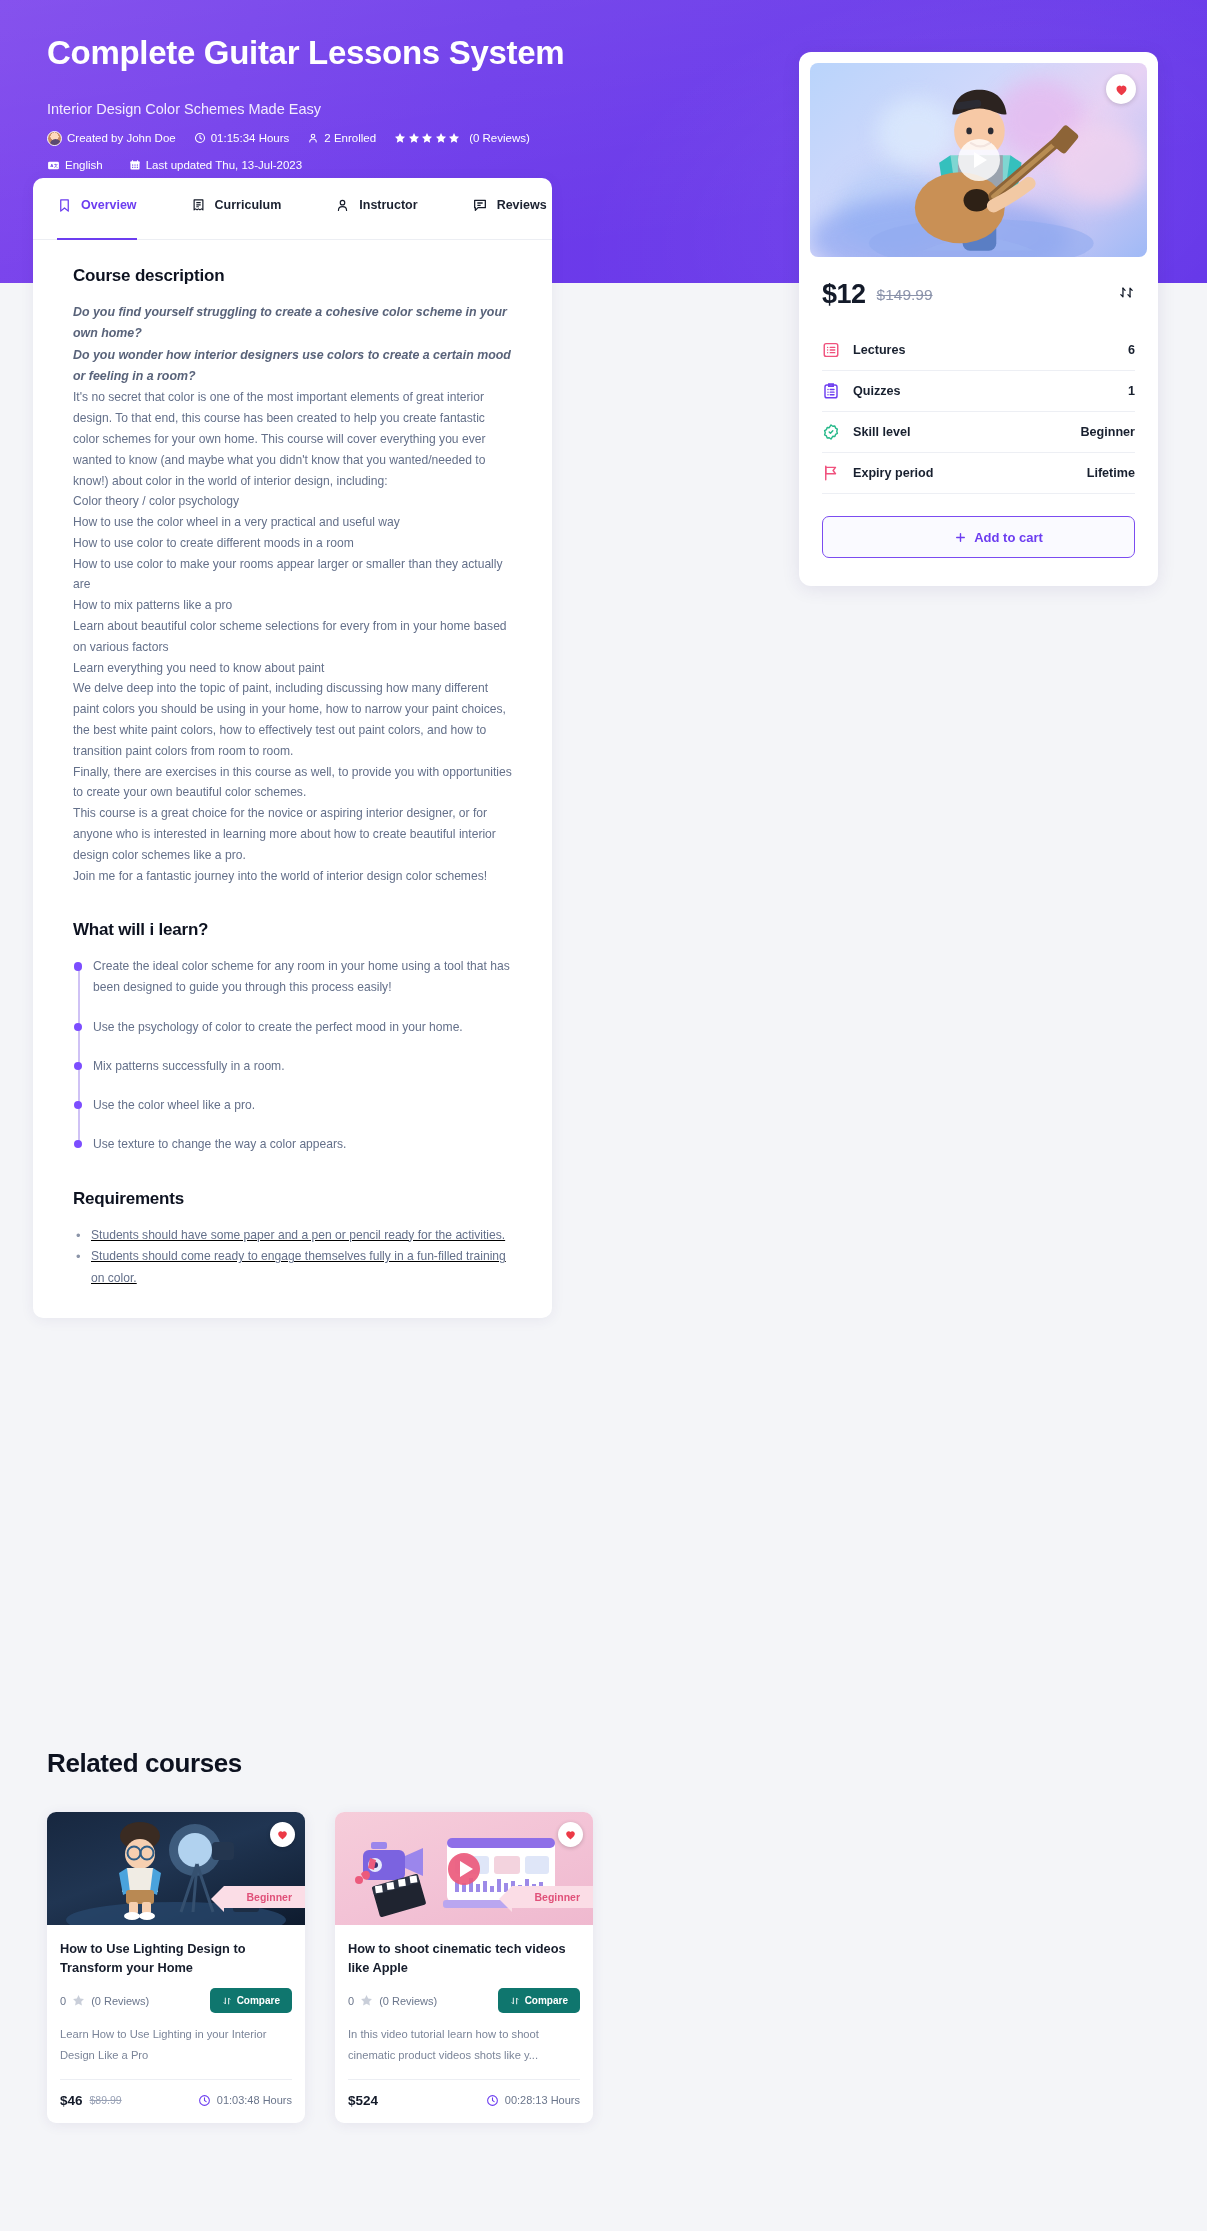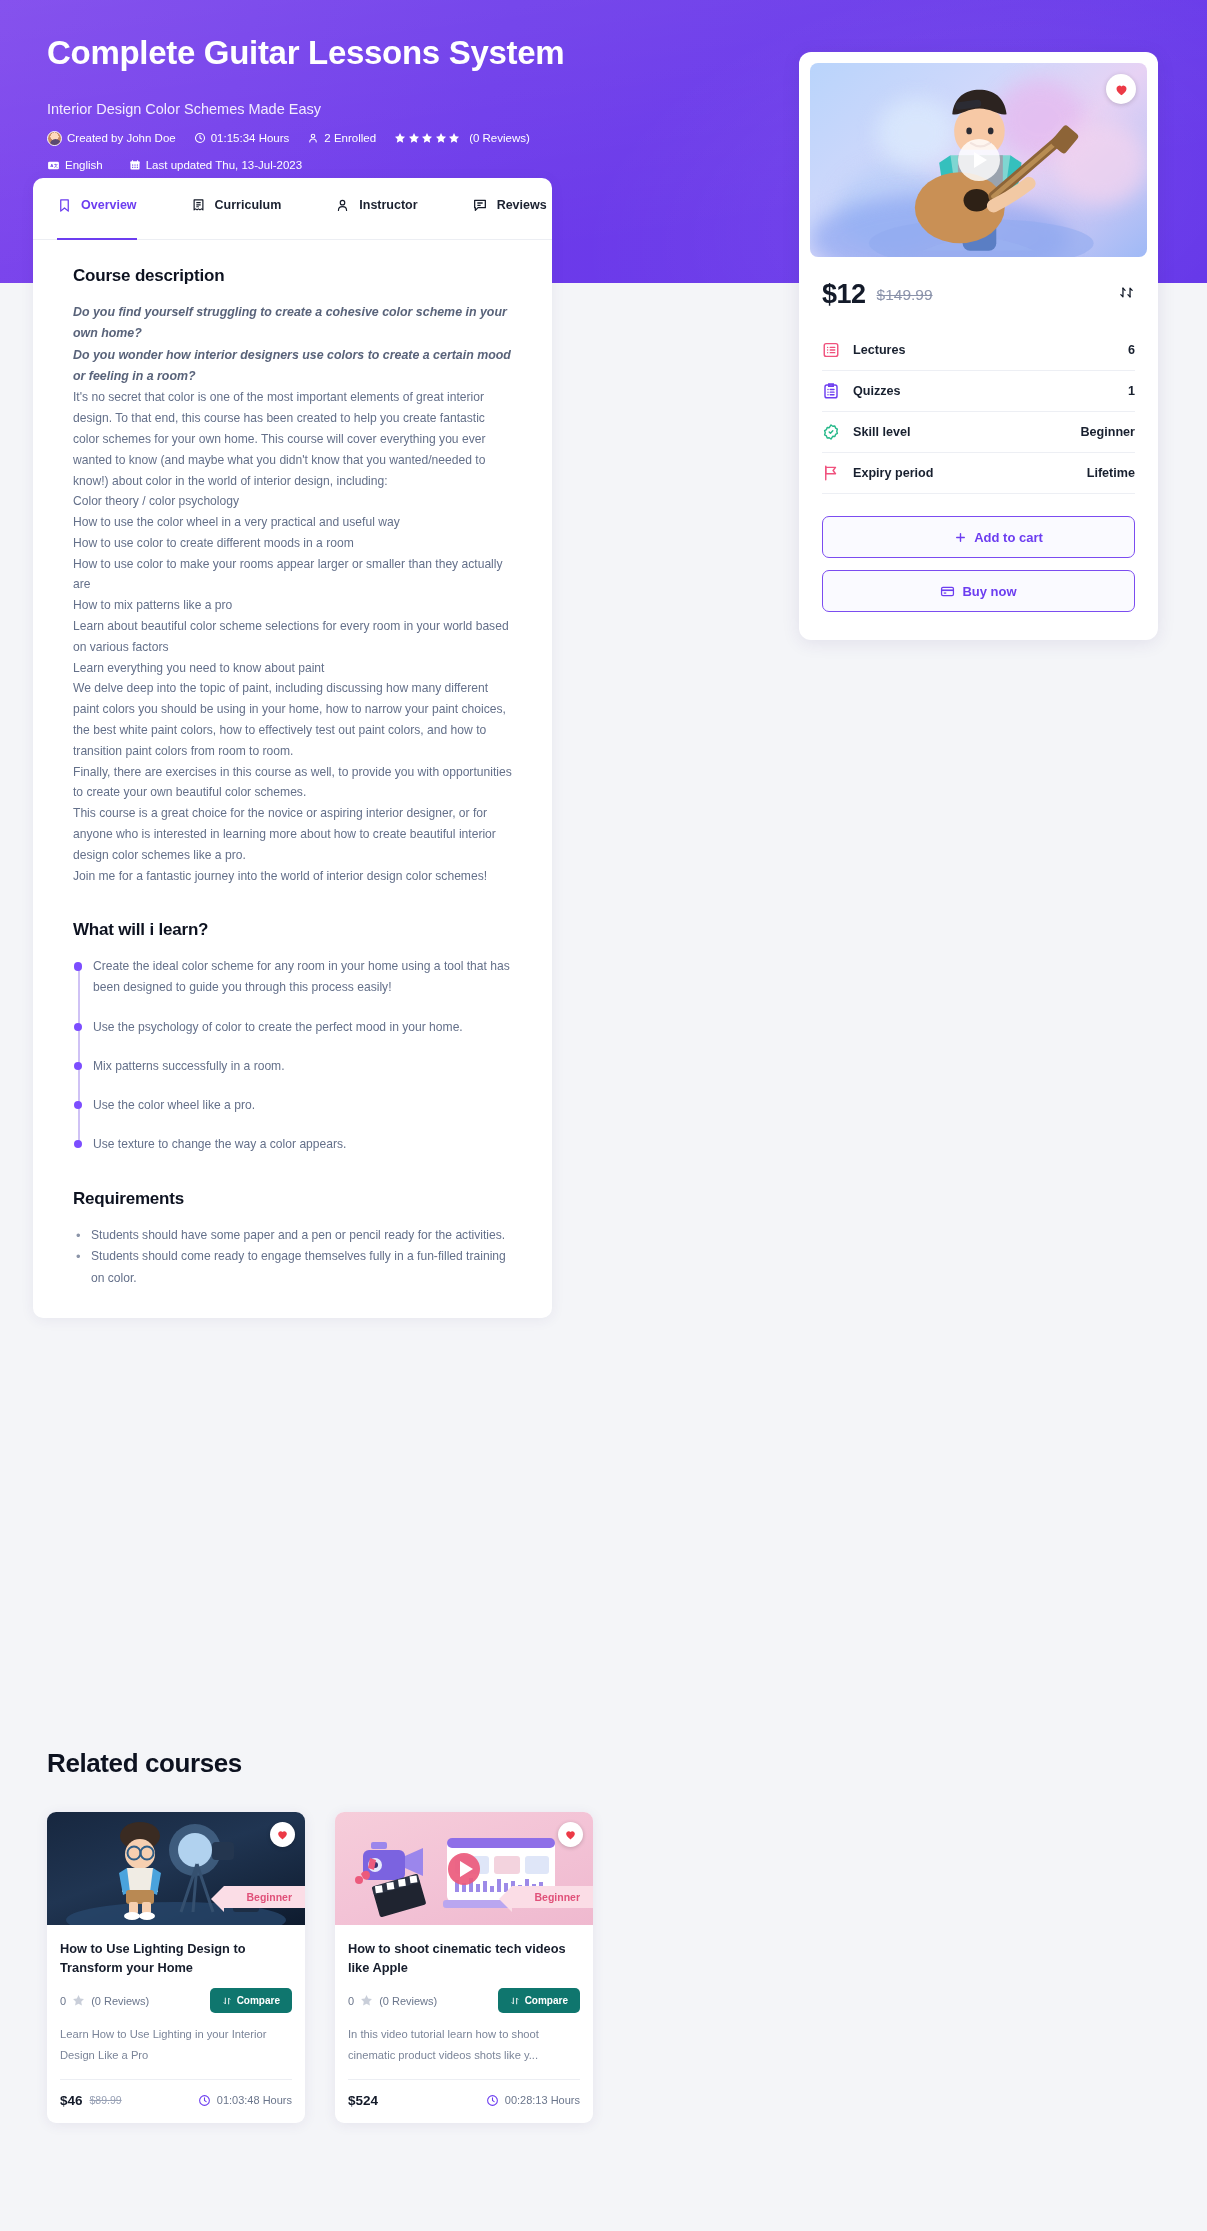--- a/index.html
+++ b/index.html
@@ -83,21 +83,21 @@
   }
   .learn-item { position:relative; margin-bottom: 18px; }
   .learn-item:last-child{margin-bottom:0;}
   .learn-item::before{
     content:""; position:absolute; left:-19.5px; top:6px; width:8.5px;height:8.5px;border-radius:50%;
     background:#7c4dff;
   }
   .learn-item span { font-size:12.1px; color:#64708a; line-height:1.74; display:block; }
 
   
-  ul.req { list-style:none; margin-top:8px; }
+  ul.req { list-style:none; margin-top:8px;text-decoration:underline; }
   ul.req li { position:relative; padding-left:18px; font-size:12.1px; color:#64708a; line-height:1.8; }
   ul.req li::before{ content:"•"; position:absolute; left:3px; top:-1px; color:#8b94a8; font-size:13px; }
 
   
   .side-card {
     position:absolute; right:49px; top:52px; width:359px;
     background:#fff; border-radius:12px; padding: 11px 11px 28px;
     box-shadow: 0 3px 18px rgba(60,40,120,.10);
   }
   .promo {
@@ -311,21 +311,21 @@
       <h2 class="section-h">Course description</h2>
       <p class="lead">Do you find yourself struggling to create a cohesive color scheme in your own home?</p>
       <p class="lead">Do you wonder how interior designers use colors to create a certain mood or feeling in a room?</p>
       <div class="desc-list">
         <p class="para">It's no secret that color is one of the most important elements of great interior design.  To that end, this course has been created to help you create fantastic color schemes for your own home.  This course will cover everything you ever wanted to know (and maybe what you didn't know that you wanted/needed to know!) about color in the world of interior design, including:</p>
         <p class="para">Color theory / color psychology</p>
         <p class="para">How to use the color wheel in a very practical and useful way</p>
         <p class="para">How to use color to create different moods in a room</p>
         <p class="para">How to use color to make your rooms appear larger or smaller than they actually are</p>
         <p class="para">How to mix patterns like a pro</p>
-        <p class="para">Learn about beautiful color scheme selections for every room in your world based on various factors</p>
+        <p class="para">Learn about beautiful color scheme selections for every from in your home based on various factors</p>
         <p class="para">Learn everything you need to know about paint</p>
         <p class="para">We delve deep into the topic of paint, including discussing how many different paint colors you should be using in your home, how to narrow your paint choices, the best white paint colors, how to effectively test out paint colors, and how to transition paint colors from room to room.</p>
         <p class="para">Finally, there are exercises in this course as well, to provide you with opportunities to create your own beautiful color schemes.</p>
         <p class="para">This course is a great choice for the novice or aspiring interior designer, or for anyone who is interested in learning more about how to create beautiful interior design color schemes like a pro.</p>
         <p class="para">Join me for a fantastic journey into the world of interior design color schemes!</p>
       </div>
 
       <h2 class="section-h tight">What will i learn?</h2>
       <div class="learn-list">
         <div class="learn-item">
@@ -446,30 +446,20 @@
       </div>
     </div>
 
     <div class="btn cart">
       <span class="ico">
         <svg width="13" height="13" viewBox="0 0 24 24" stroke="#6c3df0" stroke-width="2.6" stroke-linecap="round">
             <path d="M12 5v14M5 12h14"></path>
           </svg>
       </span>
       <span>Add to cart</span>
-    </div>
-    <div class="btn buy">
-      <span class="ico">
-        <svg width="15" height="15" viewBox="0 0 24 24" fill="none" stroke="#6c3df0" stroke-width="2">
-            <rect x="2.5" y="5.5" width="19" height="13" rx="2.2"></rect>
-            <path d="M2.5 10h19" stroke-width="2.6"></path>
-            <path d="M6 14.5h4"></path>
-          </svg>
-      </span>
-      <span>Buy now</span>
     </div>
   </div>
 
   <div class="related-wrap">
     <h2 class="related-title">Related courses</h2>
     <div class="cards">
 
       <div class="rcard">
         <div class="rthumb a">
           <svg viewBox="0 0 258 113" width="100%" height="100%" style="position:absolute;inset:0">

